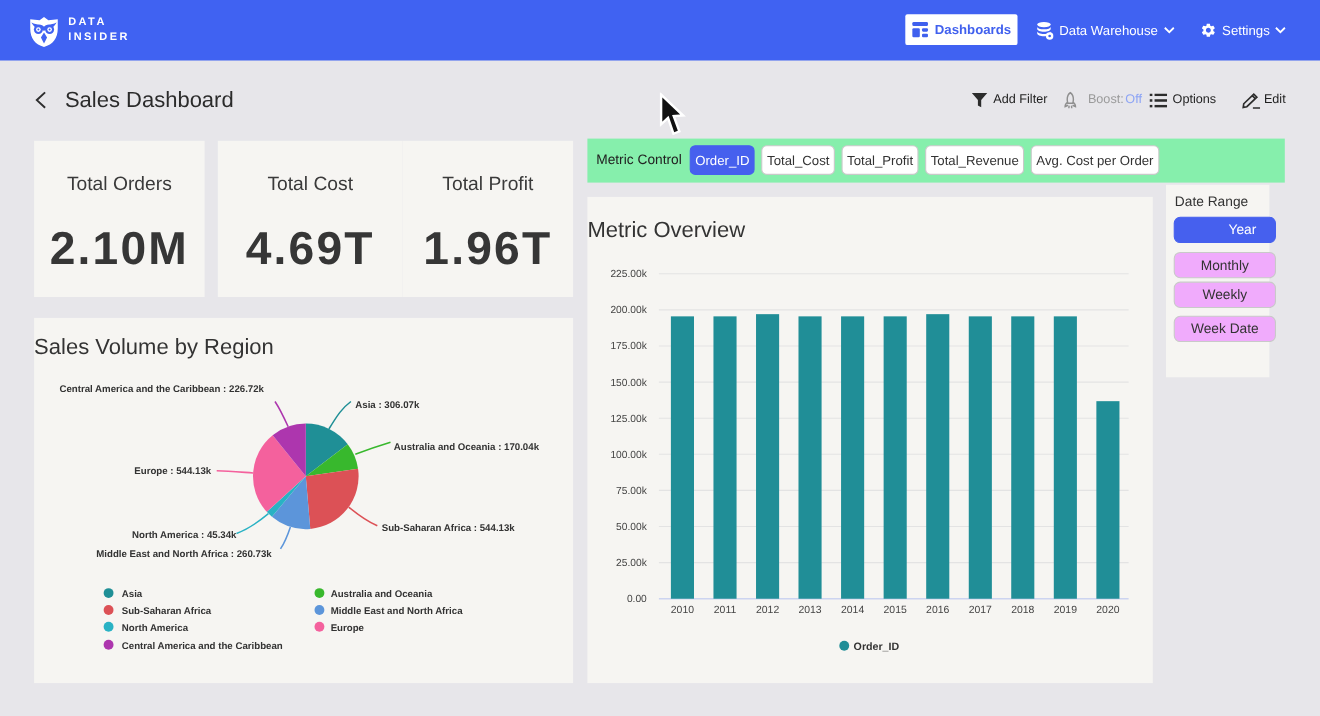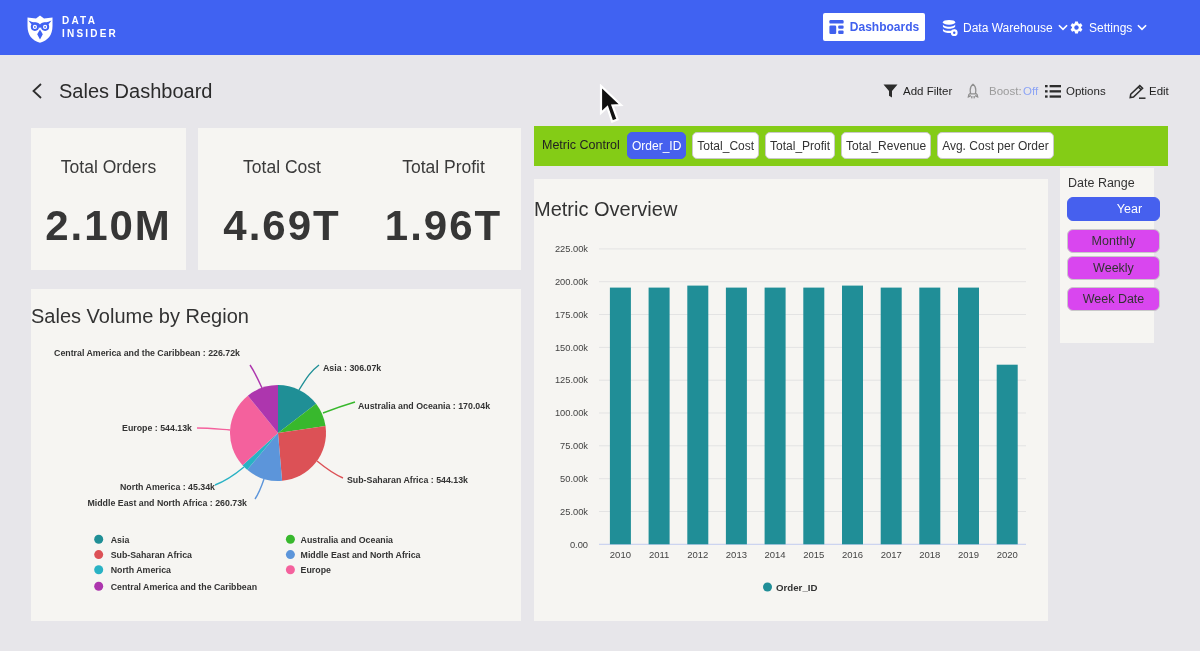--- a/index.html
+++ b/index.html
@@ -8,26 +8,26 @@
 .abs { position:absolute; }
 .nav { position:absolute; left:0; top:0; width:1200px; height:55px; background:#4062f2; }
 .brand { position:absolute; left:62px; top:14px; color:#fff; font-size:10px; font-weight:bold; letter-spacing:2.2px; line-height:13px; }
 .pill { position:absolute; left:823px; top:13px; width:102px; height:28px; background:#fff; border-radius:2px; display:flex; align-items:center; justify-content:center; gap:6px; color:#4060ee; font-size:12px; font-weight:600; }
 .navitem { position:absolute; top:0; height:55px; display:flex; align-items:center; gap:5px; color:#fff; font-size:12px; }
 .pagetitle { position:absolute; left:59px; top:80px; font-size:20px; color:#2b2b2b; }
 .tl { position:absolute; top:84.5px; font-size:11.5px; font-weight:500; color:#1f1f1f; }
 .card { position:absolute; background:#f6f5f2; }
 .kpi-title { text-align:center; font-size:17.5px; color:#3a3a3a; font-weight:500; position:absolute; width:100%; }
 .kpi-val { text-align:center; font-size:42px; color:#363636; font-weight:bold; letter-spacing:2px; position:absolute; width:100%; }
-.mc { position:absolute; left:534px; top:126px; width:634px; height:40px; background:#84cc16; }
+.mc { position:absolute; left:534px; top:126px; width:634px; height:40px; background:#86efac; }
 .mc-label { position:absolute; left:8px; top:12px; font-size:12.5px; color:#222; }
 .mcbtns { position:absolute; left:93px; top:6px; display:flex; gap:6px; }
 .btn { height:27px; border:1px solid #c9c9c9; border-radius:5px; background:#fff; color:#333; font-size:12px; display:flex; align-items:center; justify-content:center; padding:0 4px; white-space:nowrap; }
 .btn.sel { background:#4660ee; border-color:#4660ee; color:#fff; }
-.dr-btn { position:absolute; left:7px; width:93px; height:24px; border:1px solid #c9c9c9; border-radius:6px; background:#d946ef; color:#333; font-size:12.5px; display:flex; align-items:center; justify-content:center; }
+.dr-btn { position:absolute; left:7px; width:93px; height:24px; border:1px solid #c9c9c9; border-radius:6px; background:#f0abfc; color:#333; font-size:12.5px; display:flex; align-items:center; justify-content:center; }
 .dr-btn.sel { background:#4660ee; border-color:#4660ee; color:#fff; }
 .cht-title { position:absolute; width:100%; font-size:20px; color:#333; }
 </style>
 </head>
 <body>
 
 <div class="nav">
   <svg class="abs" style="left:25px;top:13px;" width="30" height="30" viewBox="0 0 30 30">
     <path fill="#fff" d="M15 2.5 L19 5.5 L27.5 4.5 L27.5 13 C27.5 22 23 27.5 15 29.8 C7 27.5 2.5 22 2.5 13 L2.5 4.5 L11 5.5 Z"></path>
     <path fill="#4062f2" d="M3.5 7.5 C6.5 12.2 8.5 13 11.2 13.3 C13.8 13.6 15 15.2 15 15.2 C15 15.2 16.2 13.6 18.8 13.3 C21.5 13 23.5 12.2 26.5 7.5 C26.5 7.5 22.8 9.4 20.2 9.2 C17.8 9 15.6 10.2 15 11.4 C14.4 10.2 12.2 9 9.8 9.2 C7.2 9.4 3.5 7.5 3.5 7.5 Z"></path>
@@ -59,21 +59,21 @@
           <path d="M1 9.4 C1 10.8 3.9 12 7.5 12 C11.1 12 14 10.8 14 9.4 L14 11.6 C14 13 11.1 14.2 7.5 14.2 C3.9 14.2 1 13 1 11.6 Z"></path>
           <circle cx="13" cy="14" r="3.6"></circle>
         </g>
         <circle cx="13" cy="14" r="1.3" fill="#4062f2"></circle>
       </svg>
     <span>Data Warehouse</span>
     <svg width="10" height="7" viewBox="0 0 11 7">
         <path d="M1 1 L5.5 5.5 L10 1" stroke="#fff" stroke-width="1.8" fill="none"></path>
       </svg>
   </div>
-  <div class="navitem" style="left:1069px;">
+  <div class="navitem" style="left:1091px;">
     <svg width="15" height="15" viewBox="0 0 24 24">
         <path fill="#fff" d="M19.14 12.94c.04-.3.06-.61.06-.94 0-.32-.02-.64-.07-.94l2.03-1.58a.49.49 0 00.12-.61l-1.92-3.32a.488.488 0 00-.59-.22l-2.39.96a7.03 7.03 0 00-1.62-.94l-.36-2.54a.484.484 0 00-.48-.41h-3.84c-.24 0-.43.17-.47.41l-.36 2.54c-.59.24-1.13.57-1.62.94l-2.39-.96c-.22-.08-.47 0-.59.22L2.74 8.87c-.12.21-.08.47.12.61l2.03 1.58c-.05.3-.09.63-.09.94s.02.64.07.94l-2.03 1.58a.49.49 0 00-.12.61l1.92 3.32c.12.22.37.29.59.22l2.39-.96c.5.38 1.03.7 1.62.94l.36 2.54c.05.24.24.41.48.41h3.84c.24 0 .44-.17.47-.41l.36-2.54c.59-.24 1.13-.56 1.62-.94l2.39.96c.22.08.47 0 .59-.22l1.92-3.32a.49.49 0 00-.12-.61l-2.01-1.58zM12 15.6A3.61 3.61 0 018.4 12c0-1.98 1.62-3.6 3.6-3.6s3.6 1.62 3.6 3.6-1.62 3.6-3.6 3.6z"></path>
       </svg>
     <span>Settings</span>
     <svg width="10" height="7" viewBox="0 0 11 7">
         <path d="M1 1 L5.5 5.5 L10 1" stroke="#fff" stroke-width="1.8" fill="none"></path>
       </svg>
   </div>
 </div>
 

